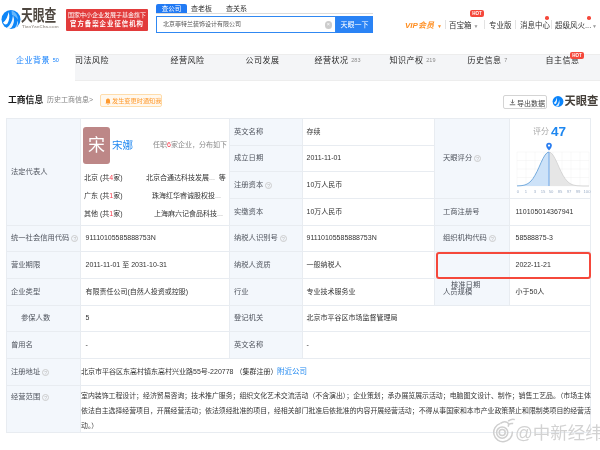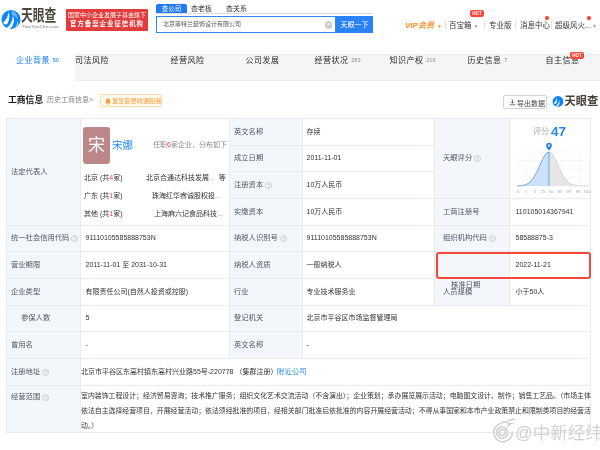--- a/index.html
+++ b/index.html
@@ -149,21 +149,21 @@
 <div class="a vl" style="left:84px;top:210px;">其他 (共<span class="red">1</span>家)</div>
 <div class="a vl" style="left:146px;top:174px;">北京合通达科技发展<span style="color:#999;">...</span>&nbsp;&nbsp;等</div>
 <div class="a vl" style="left:152px;top:192px;">珠海红华睿诚股权投<span style="color:#999;">...</span></div>
 <div class="a vl" style="left:154px;top:210px;">上海麻六记食品科技<span style="color:#999;">...</span></div>
 <div class="a vl" style="left:85.5px;top:234px;">91110105585888753N</div>
 <div class="a vl" style="left:85.5px;top:261px;">2011-11-01 至 2031-10-31</div>
 <div class="a vl" style="left:85.5px;top:288px;">有限责任公司(自然人投资或控股)</div>
 <div class="a vl" style="left:85.5px;top:314px;">5</div>
 <div class="a vl" style="left:85.5px;top:341px;">-</div>
 <div class="a vl" style="left:81px;top:368px;">北京市平谷区东高村镇东高村兴业路55号-220778 （集群注册）</div>
-<div class="a" style="left:277px;top:367.5px;font-size:7.5px;color:#1e87f0;font-family:Liberation Serif, serif;">附近公司</div>
+<div class="a" style="left:277px;top:367.5px;font-size:7.5px;color:#1e87f0;">附近公司</div>
 <div class="a vl" style="left:81px;top:387.5px;line-height:15px;font-size:6.9px;">室内装饰工程设计；经济贸易咨询；技术推广服务；组织文化艺术交流活动（不含演出）；企业策划；承办展览展示活动；电脑图文设计、制作；销售工艺品。（市场主体<br>依法自主选择经营项目，开展经营活动；依法须经批准的项目，经相关部门批准后依批准的内容开展经营活动；不得从事国家和本市产业政策禁止和限制类项目的经营活<br>动。）</div>
 
 <div class="a vl" style="left:306.5px;top:128px;">存续</div>
 <div class="a vl" style="left:306.5px;top:154px;">2011-11-01</div>
 <div class="a vl" style="left:306.5px;top:181px;">10万人民币</div>
 <div class="a vl" style="left:306.5px;top:208px;">10万人民币</div>
 <div class="a vl" style="left:306.5px;top:234px;">91110105585888753N</div>
 <div class="a vl" style="left:306.5px;top:261px;">一般纳税人</div>
 <div class="a vl" style="left:306.5px;top:288px;">专业技术服务业</div>
 <div class="a vl" style="left:306.5px;top:314px;">北京市平谷区市场监督管理局</div>

